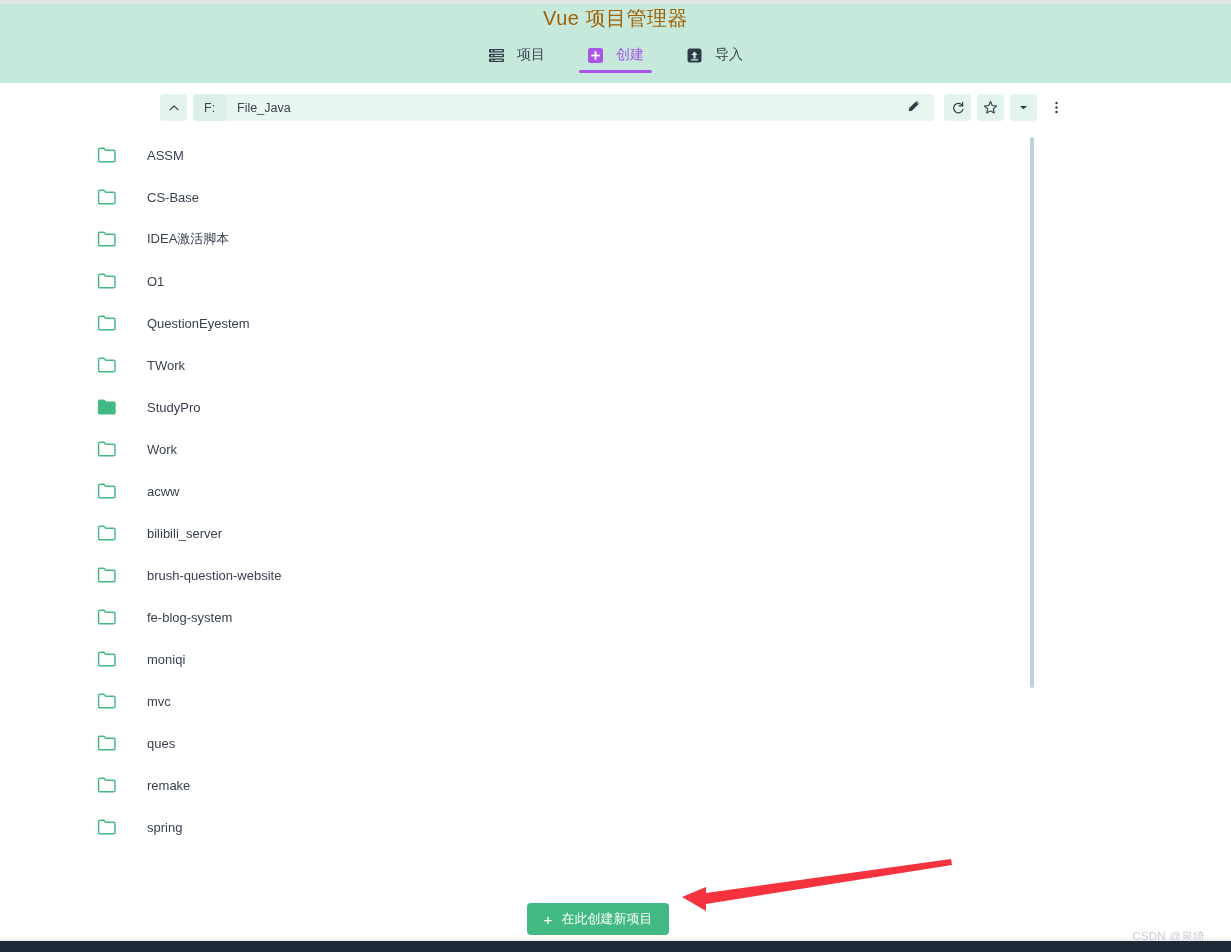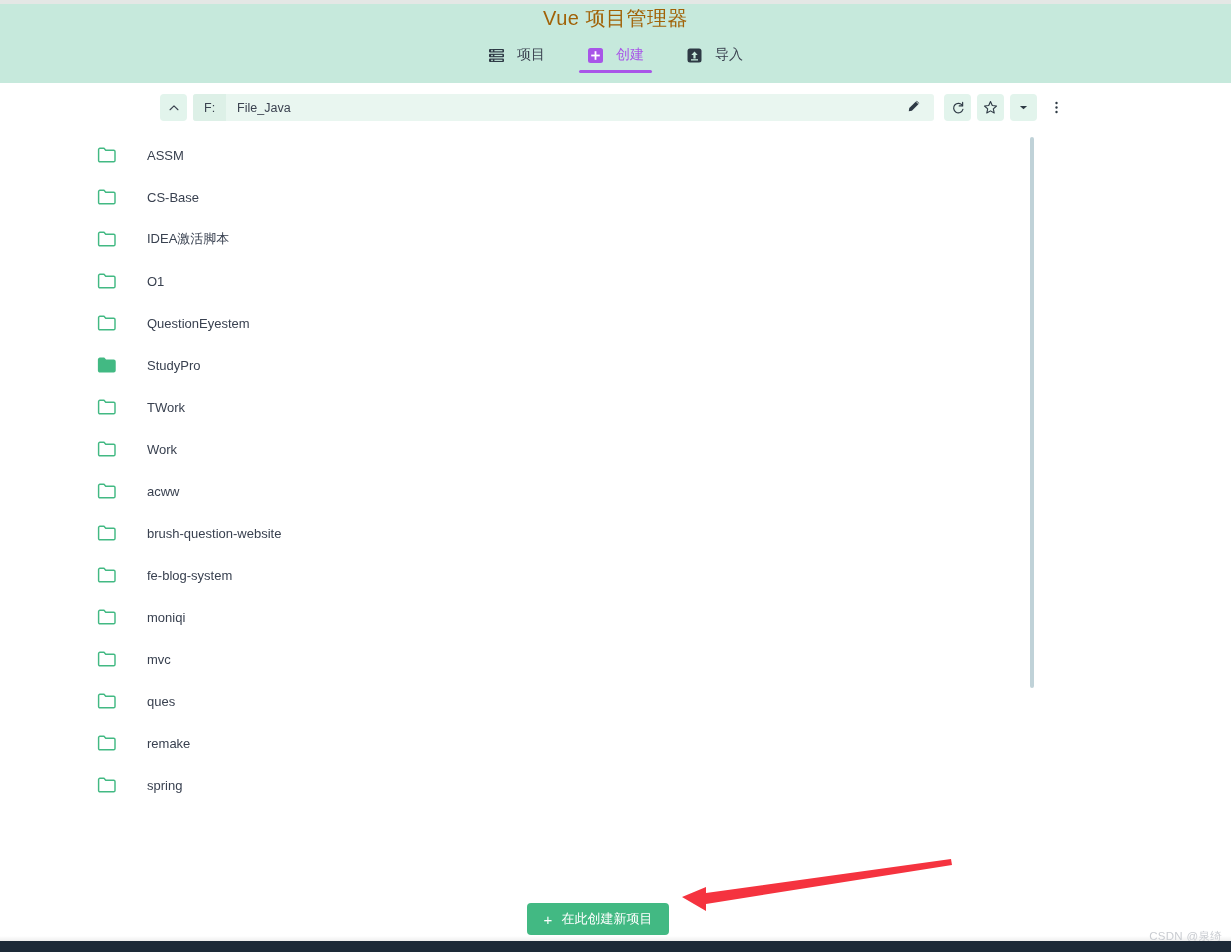--- a/index.html
+++ b/index.html
@@ -197,21 +197,21 @@
     position: absolute;
     left: 676px;
     top: 856px;
     width: 280px;
     height: 70px;
     pointer-events: none;
   }
 
   .watermark {
     position: absolute;
-    right: 9px;
+    right: 26px;
     top: 929px;
     font-size: 11.5px;
     color: #c9ccd1;
     letter-spacing: .3px;
   }
 
   .bottom-bar {
     position: absolute;
     left: 0;
     top: 941px;
@@ -367,41 +367,47 @@
         <span class="file-name">O1</span>
       </div>
       <div class="file-row">
         <span class="file-icon"><svg viewBox="0 0 20 20" width="20" height="20">
             <path d="M1.6 4.6 a1.3 1.3 0 0 1 1.3-1.3 h4.1 l1.7 1.9 h8.0 a1.3 1.3 0 0 1 1.3 1.3 v9.0 a1.3 1.3 0 0 1 -1.3 1.3 h-13.8 a1.3 1.3 0 0 1 -1.3 -1.3 Z" fill="none" stroke="#42b983" stroke-width="1.45" stroke-linejoin="round"></path>
           </svg></span>
         <span class="file-name">QuestionEyestem</span>
       </div>
       <div class="file-row">
         <span class="file-icon"><svg viewBox="0 0 20 20" width="20" height="20">
+            <path d="M1.6 4.6 a1.3 1.3 0 0 1 1.3-1.3 h4.1 l1.7 1.9 h8.0 a1.3 1.3 0 0 1 1.3 1.3 v9.0 a1.3 1.3 0 0 1 -1.3 1.3 h-13.8 a1.3 1.3 0 0 1 -1.3 -1.3 Z" fill="none" stroke="#42b983" stroke-width="1.45" stroke-linejoin="round"></path>
+          </svg></span>
+        <span class="file-name">TWork</span>
+      </div>
+      <div class="file-row">
+        <span class="file-icon"><svg viewBox="0 0 20 20" width="20" height="20">
             <path d="M1.6 4.6 a1.3 1.3 0 0 1 1.3-1.3 h4.1 l1.7 1.9 h8.0 a1.3 1.3 0 0 1 1.3 1.3 v9.0 a1.3 1.3 0 0 1 -1.3 1.3 h-13.8 a1.3 1.3 0 0 1 -1.3 -1.3 Z" fill="#42b983" stroke="#42b983" stroke-width="1.45" stroke-linejoin="round"></path>
           </svg></span>
         <span class="file-name">StudyPro</span>
       </div>
       <div class="file-row">
         <span class="file-icon"><svg viewBox="0 0 20 20" width="20" height="20">
             <path d="M1.6 4.6 a1.3 1.3 0 0 1 1.3-1.3 h4.1 l1.7 1.9 h8.0 a1.3 1.3 0 0 1 1.3 1.3 v9.0 a1.3 1.3 0 0 1 -1.3 1.3 h-13.8 a1.3 1.3 0 0 1 -1.3 -1.3 Z" fill="none" stroke="#42b983" stroke-width="1.45" stroke-linejoin="round"></path>
           </svg></span>
-        <span class="file-name">TWork</span>
-      </div>
-      <div class="file-row">
-        <span class="file-icon"><svg viewBox="0 0 20 20" width="20" height="20">
-            <path d="M1.6 4.6 a1.3 1.3 0 0 1 1.3-1.3 h4.1 l1.7 1.9 h8.0 a1.3 1.3 0 0 1 1.3 1.3 v9.0 a1.3 1.3 0 0 1 -1.3 1.3 h-13.8 a1.3 1.3 0 0 1 -1.3 -1.3 Z" fill="none" stroke="#42b983" stroke-width="1.45" stroke-linejoin="round"></path>
-          </svg></span>
         <span class="file-name">Work</span>
       </div>
       <div class="file-row">
         <span class="file-icon"><svg viewBox="0 0 20 20" width="20" height="20">
             <path d="M1.6 4.6 a1.3 1.3 0 0 1 1.3-1.3 h4.1 l1.7 1.9 h8.0 a1.3 1.3 0 0 1 1.3 1.3 v9.0 a1.3 1.3 0 0 1 -1.3 1.3 h-13.8 a1.3 1.3 0 0 1 -1.3 -1.3 Z" fill="none" stroke="#42b983" stroke-width="1.45" stroke-linejoin="round"></path>
           </svg></span>
         <span class="file-name">acww</span>
+      </div>
+      <div class="file-row">
+        <span class="file-icon"><svg viewBox="0 0 20 20" width="20" height="20">
+            <path d="M1.6 4.6 a1.3 1.3 0 0 1 1.3-1.3 h4.1 l1.7 1.9 h8.0 a1.3 1.3 0 0 1 1.3 1.3 v9.0 a1.3 1.3 0 0 1 -1.3 1.3 h-13.8 a1.3 1.3 0 0 1 -1.3 -1.3 Z" fill="none" stroke="#42b983" stroke-width="1.45" stroke-linejoin="round"></path>
+          </svg></span>
+        <span class="file-name">bilibili_server</span>
       </div>
       <div class="file-row">
         <span class="file-icon"><svg viewBox="0 0 20 20" width="20" height="20">
             <path d="M1.6 4.6 a1.3 1.3 0 0 1 1.3-1.3 h4.1 l1.7 1.9 h8.0 a1.3 1.3 0 0 1 1.3 1.3 v9.0 a1.3 1.3 0 0 1 -1.3 1.3 h-13.8 a1.3 1.3 0 0 1 -1.3 -1.3 Z" fill="none" stroke="#42b983" stroke-width="1.45" stroke-linejoin="round"></path>
           </svg></span>
         <span class="file-name">brush-question-website</span>
       </div>
       <div class="file-row">
         <span class="file-icon"><svg viewBox="0 0 20 20" width="20" height="20">
             <path d="M1.6 4.6 a1.3 1.3 0 0 1 1.3-1.3 h4.1 l1.7 1.9 h8.0 a1.3 1.3 0 0 1 1.3 1.3 v9.0 a1.3 1.3 0 0 1 -1.3 1.3 h-13.8 a1.3 1.3 0 0 1 -1.3 -1.3 Z" fill="none" stroke="#42b983" stroke-width="1.45" stroke-linejoin="round"></path>

